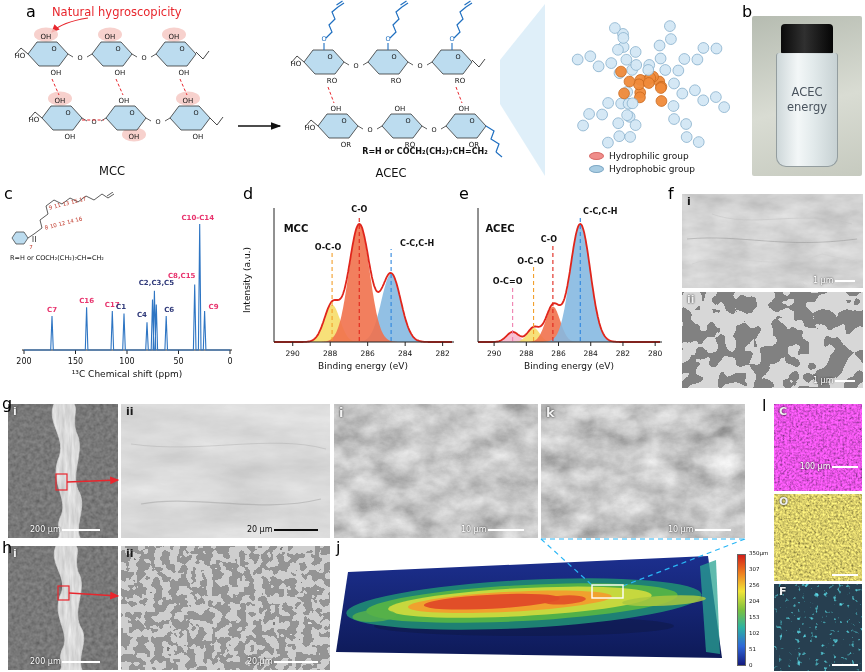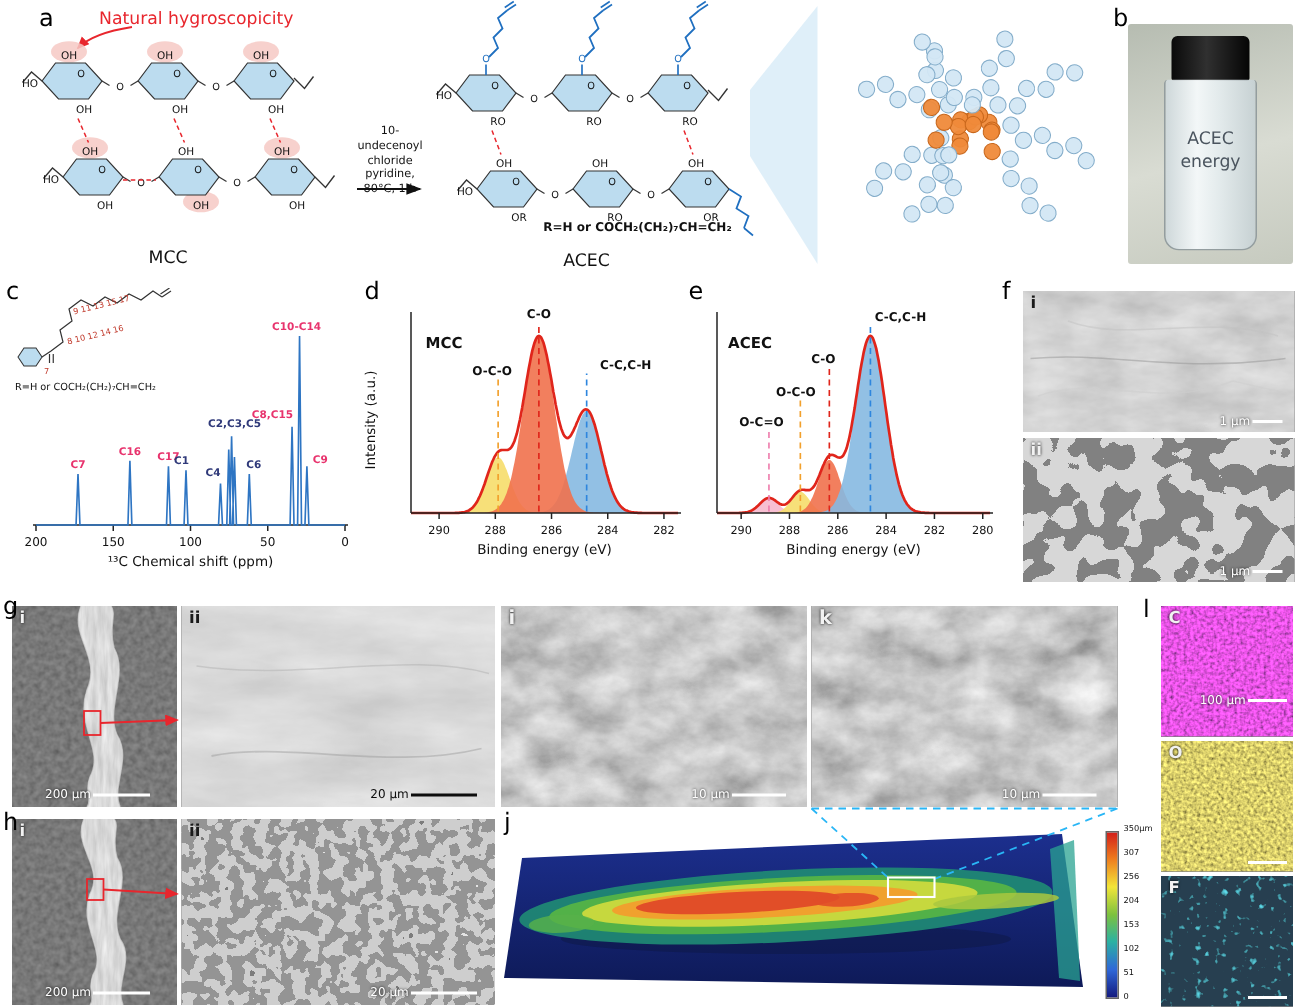--- a/index.html
+++ b/index.html
@@ -150,21 +150,21 @@
           <feFuncA type="linear" slope="0" intercept="1"></feFuncA>
         </feComponentTransfer>
     <feColorMatrix type="matrix" values="0.15 0 0 0 0.02  0 1.1 0 0 0.05  0 0 1.25 0 0.08  0 0 0 1 0"></feColorMatrix>
   </filter>
 </defs>
 </svg>
 
 <div id="fig">
 
   <span class="plabel" style="left:26px;top:4px">a</span>
-  <span class="ann" style="left:66px;top:5px">Natural hygroscopicity</span>
+  <span class="ann" style="left:52px;top:5px">Natural hygroscopicity</span>
 
   <svg id="panel-a-svg" style="left:0;top:0;z-index:1" width="745" height="188" viewBox="0 0 745 188">
     <defs>
       <marker id="arrB" markerWidth="9" markerHeight="8" refX="7" refY="3" orient="auto">
           <path d="M0,0 L8,3 L0,6 Z" fill="#111"></path>
         </marker>
       <marker id="arrRa" markerWidth="8" markerHeight="8" refX="6" refY="3" orient="auto">
           <path d="M0,0 L7,3 L0,6 Z" fill="#e8262d"></path>
         </marker>
     </defs>
@@ -358,30 +358,34 @@
         <line x1="164" y1="10" x2="164" y2="3" stroke="#1f6fc0" stroke-width="1.1"></line>
         <text x="164" y="1" font-size="6.5" fill="#1f6fc0" text-anchor="middle">O</text>
         <polyline points="166,-2 172,-8 169,-15 175,-21 172,-28 178,-33" fill="none" stroke="#1f6fc0" stroke-width="1.2"></polyline>
         <line x1="178" y1="-33" x2="184" y2="-37" stroke="#1f6fc0" stroke-width="1.1"></line>
         <line x1="176.5" y1="-35" x2="182.5" y2="-39" stroke="#1f6fc0" stroke-width="1.1"></line>
         <polyline points="198,86 206,91 203,99 211,104 208,112" fill="none" stroke="#1f6fc0" stroke-width="1.2"></polyline>
         <line x1="208" y1="112" x2="214" y2="117" stroke="#1f6fc0" stroke-width="1.1"></line>
       </g>
     </svg>
 
-  <div class="rx" style="left:233px;top:82px">
-    <div>10-undecenoyl</div>
-    <div>chloride</div>
-    <div>pyridine,</div>
-    <div>80°C, 1 h</div>
-  </div>
   <span class="slabel" style="left:82px;top:164px;width:60px">MCC</span>
   <span class="slabel" style="left:356px;top:166px;width:70px">ACEC</span>
   <span class="rgroup" style="left:335px;top:147px;width:180px">R=H or COCH₂(CH₂)₇CH=CH₂</span>
 
+  <div class="legend">
+    <div class="lrow">
+      <span class="pill pink"></span>
+      <span>Hydrophilic group</span>
+    </div>
+    <div class="lrow">
+      <span class="pill blue"></span>
+      <span>Hydrophobic group</span>
+    </div>
+  </div>
 
   <span class="plabel" style="left:742px;top:4px">b</span>
   <div class="photo">
     <div class="vcap"></div>
     <div class="vglass">
       <div class="vtext">
         <div>ACEC</div>
         <div>energy</div>
       </div>
     </div>

